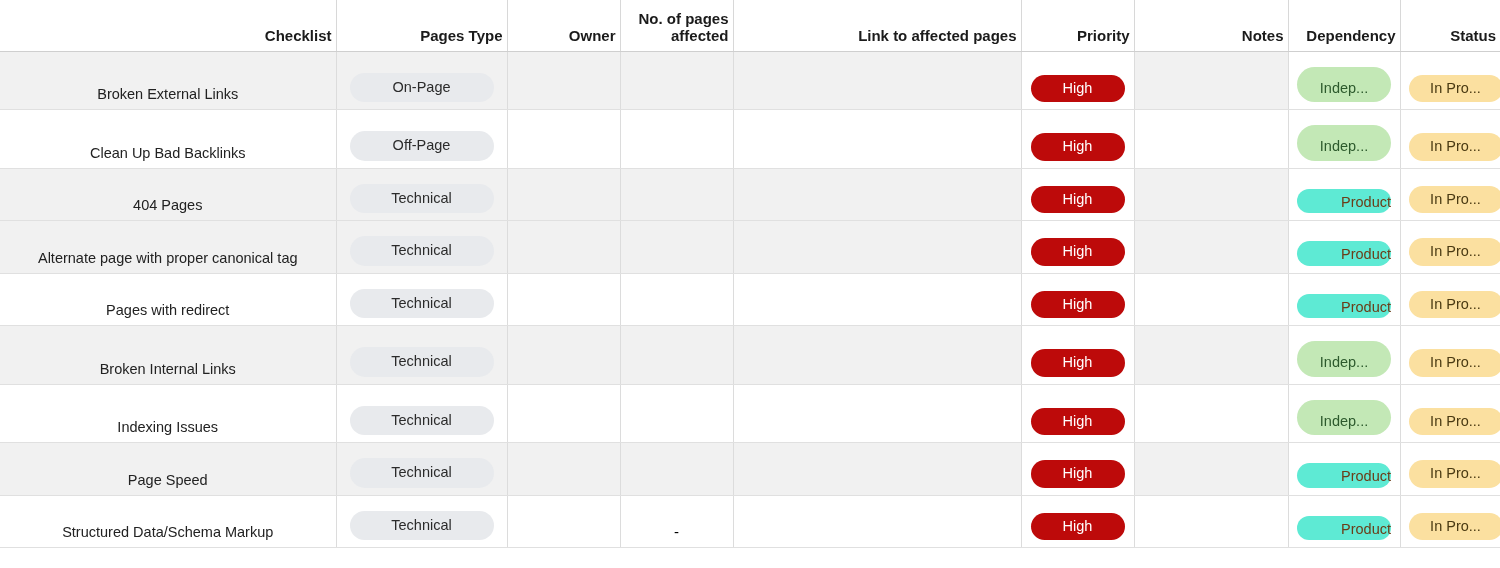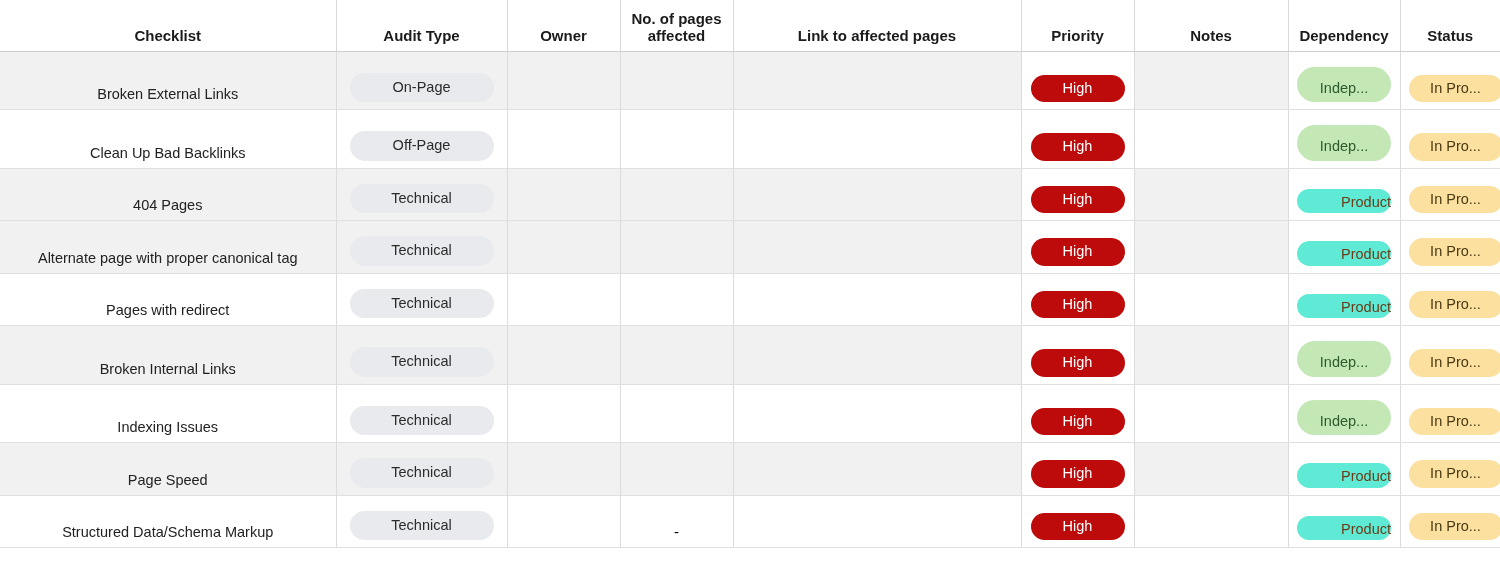--- a/index.html
+++ b/index.html
@@ -36,21 +36,21 @@
   col.c-link      { width: 288px; }
   col.c-priority  { width: 113px; }
   col.c-notes     { width: 154px; }
   col.c-dependency{ width: 112px; }
   col.c-status    { width: 100px; }
 
   
   thead th {
     height: 51px;
     vertical-align: bottom;
-    text-align: center;
+    text-align: right;
     font-size: 15px;
     font-weight: bold;
     color: #1b1b1b;
     padding: 0 4px 6px 4px;
     border-right: 1px solid #d8d8d8;
     border-bottom: 1px solid #cfcfcf;
     background: #ffffff;
     line-height: 1.12;
     white-space: normal;
   }
@@ -140,21 +140,21 @@
         <col class="c-link">
         <col class="c-priority">
       <col class="c-notes">
         <col class="c-dependency">
         <col class="c-status">
     </colgroup>
 
     <thead>
       <tr>
         <th>Checklist</th>
-        <th>Audit Type</th>
+        <th>Pages Type</th>
         <th>Owner</th>
         <th>No. of pages affected</th>
         <th>Link to affected pages</th>
         <th>Priority</th>
         <th>Notes</th>
         <th>Dependency</th>
         <th>Status</th>
       </tr>
     </thead>
 

